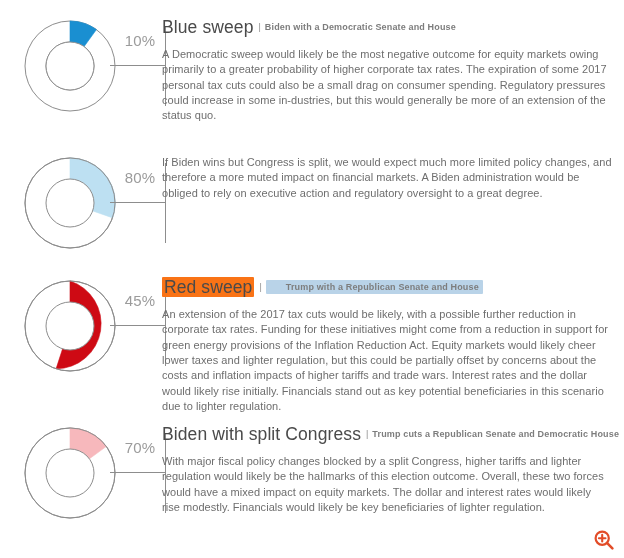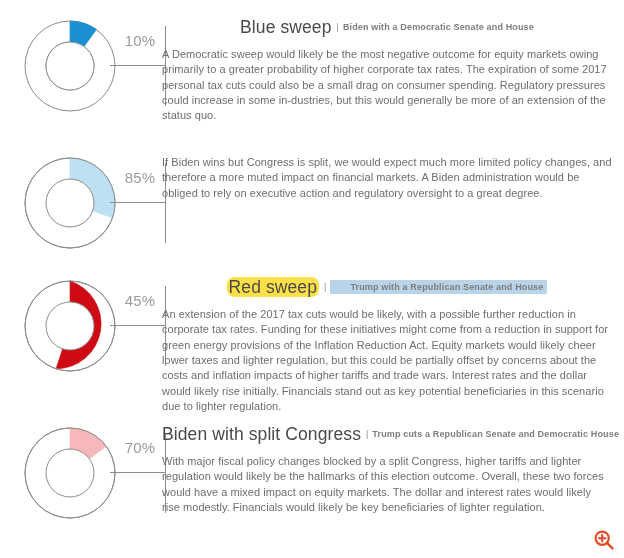--- a/index.html
+++ b/index.html
@@ -69,21 +69,20 @@
     position: absolute;
     left: 162px;
     top: 0;
     width: 450px;
   }
   .heading-row {
     display: block;
     white-space: nowrap;
     margin: 0 0 10px 0;
     line-height: 1.05;
-    text-align: center;
   }
   .title {
     font-size: 17.5px;
     font-weight: 400;
     color: #4a4a4a;
     letter-spacing: .1px;
   }
   .sep {
     font-size: 9px;
     color: #8e8e8e;
@@ -103,23 +102,23 @@
     font-size: 11px;
     line-height: 15.4px;
     color: #6e6e6e;
     margin: 0;
     text-align: left;
     letter-spacing: .05px;
   }
 
   
   .hl-title {
-    background: #fde047;
+    background: #f97316;
     padding: 0 2px;
-    border-radius: 8px;
+    border-radius: 1px;
   }
   .hl-sub {
     background: #b9d3e8;
     padding: 2px 4px 2px 20px;
     border-radius: 1px;
   }
 
   
   .zoom-badge {
     position: absolute;
@@ -158,21 +157,21 @@
 
   <div class="chart-cell">
     <svg class="donut" viewBox="0 0 96 96">
       <circle cx="48" cy="48" r="45" fill="#ffffff" stroke="#8d8d8d" stroke-width="1"></circle>
       <path d="M48 3 A45 45 0 0 1 90.8 62.9 L48 48 Z" fill="#bde0f2" stroke="#bde0f2" stroke-width="0.6"></path>
       <circle cx="48" cy="48" r="45" fill="none" stroke="#8d8d8d" stroke-width="1"></circle>
       <circle cx="48" cy="48" r="24" fill="#ffffff" stroke="#8d8d8d" stroke-width="1"></circle>
     </svg>
     <div class="leader-h"></div>
     <div class="leader-v"></div>
-    <div class="pct-label">85%</div>
+    <div class="pct-label">80%</div>
   </div>
 
   <div class="text-cell">
     <p class="body-text">If Biden wins but Congress is split, we would expect much more limited policy changes, and therefore a more muted impact on financial markets. A Biden administration would be obliged to rely on executive action and regulatory oversight to a great degree.</p>
   </div>
 </div>
 
 <div class="scenario" style="top:278px;">
 
   <div class="chart-cell">

